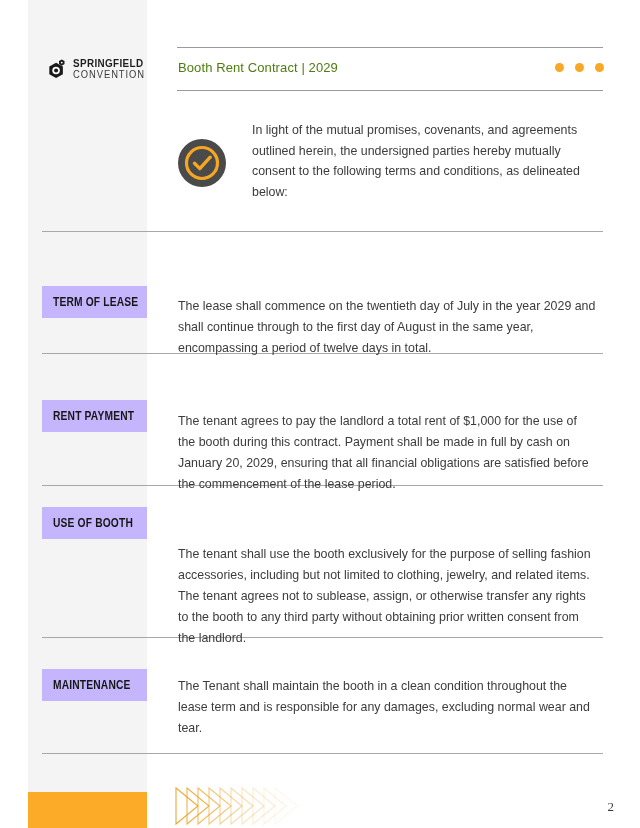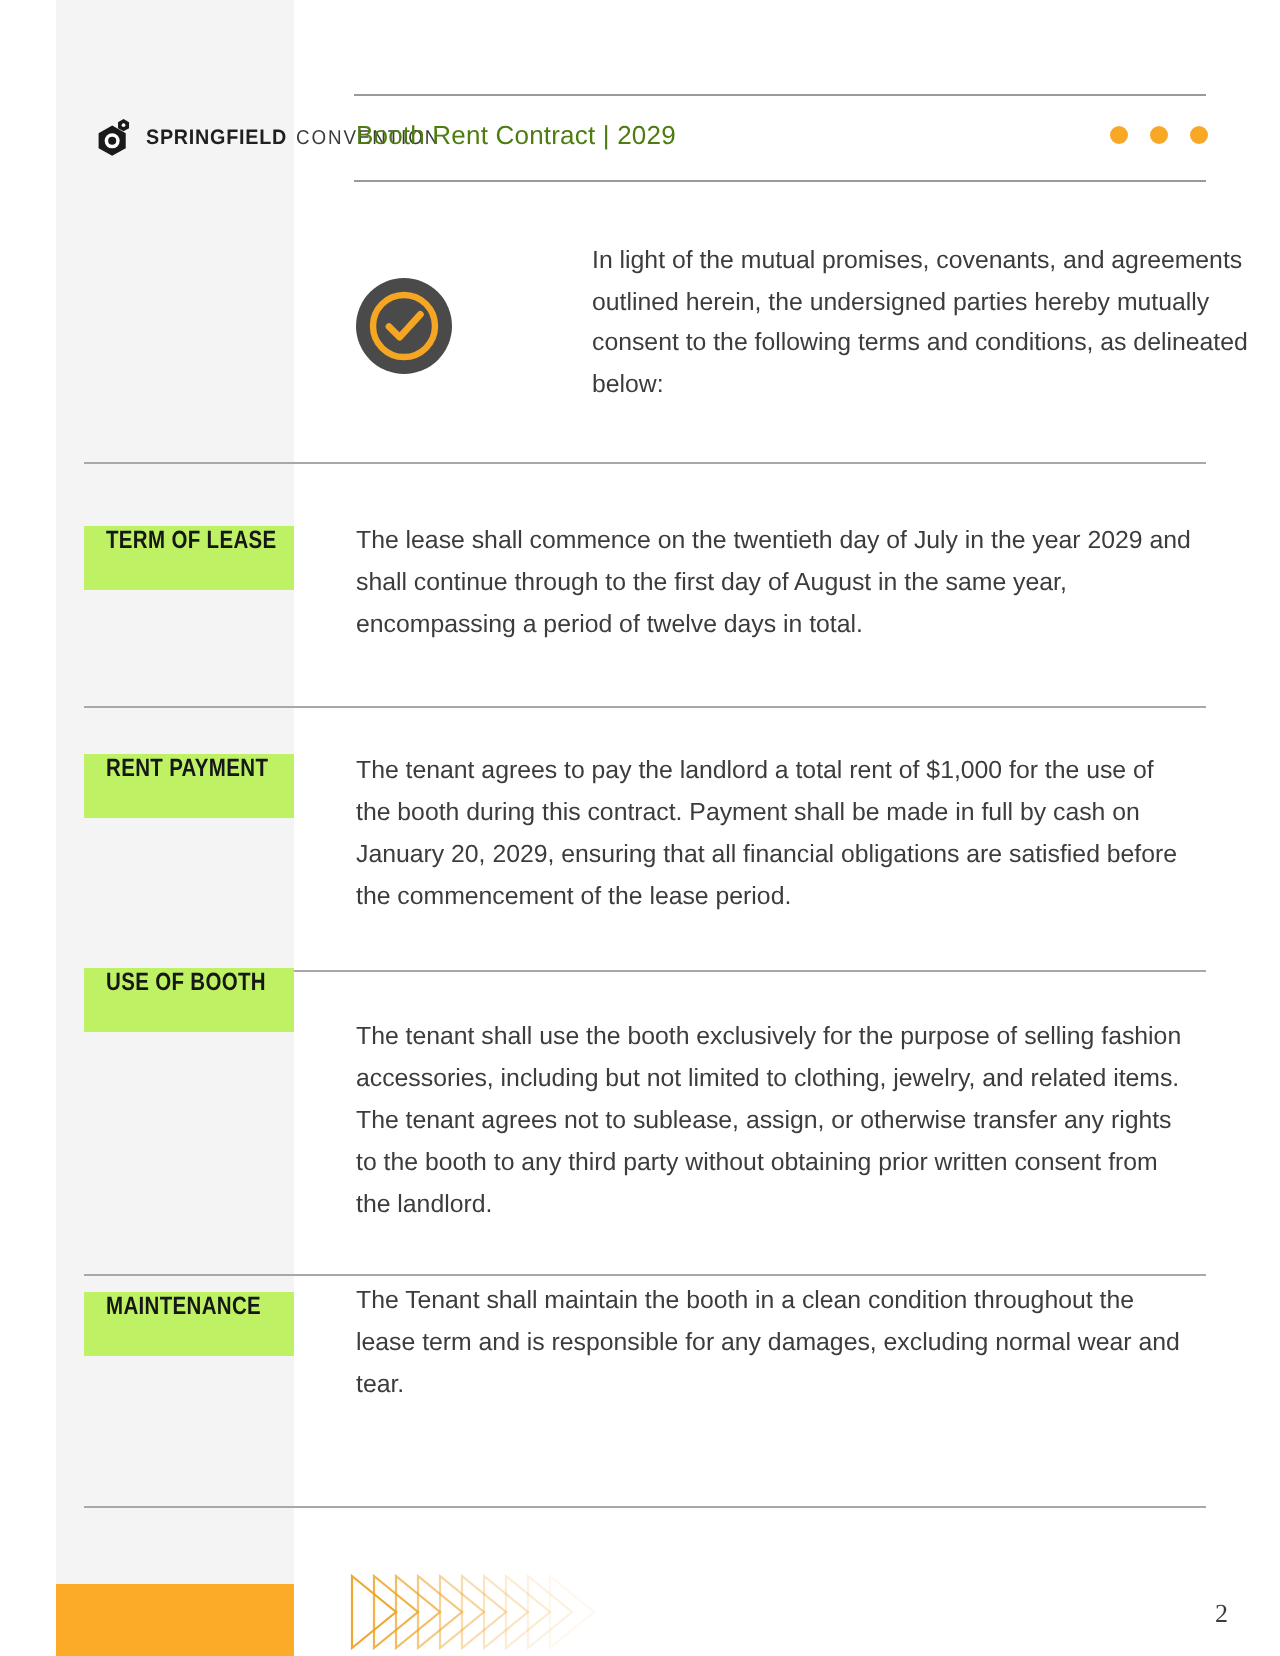--- a/index.html
+++ b/index.html
@@ -38,21 +38,21 @@
     gap: 5px;
   }
   .logo-mark {
     width: 22px;
     height: 23px;
     flex: 0 0 auto;
     position: relative;
   }
   .logo-words {
     display: flex;
-    flex-direction: row;
+    flex-direction: column;
     line-height: 1.0;
   }
   .logo-words .l1 {
     font-family: "Liberation Sans", sans-serif;
     font-weight: bold;
     font-size: 10.5px;
     letter-spacing: 0.4px;
     color: #1f1f1f;
     transform: scaleX(0.94);
     transform-origin: left center;
@@ -112,63 +112,64 @@
     height: 48px;
   }
   .intro-text {
     position: absolute;
     left: 252px;
     top: 120px;
     width: 340px;
     font-size: 12.4px;
     line-height: 20.5px;
     color: #3c3c3c;
-    margin-left: 44px;
   }
 
   
   .divider {
     position: absolute;
     left: 42px;
     width: 561px;
     height: 1px;
     background: #a8a8a8;
   }
 
   
   .chip {
     position: absolute;
     left: 42px;
     width: 105px;
     height: 32px;
-    background: #bef264;
-    display: flex;
-    align-items: flex-start;
+    background: #c4b5fd;
+    display: flex;
+    align-items: center;
     padding-left: 11px;
     box-sizing: border-box;
+    margin-top: 23px;
   }
   .chip span {
     font-family: "Liberation Sans", sans-serif;
     font-weight: bold;
     font-size: 12.5px;
     letter-spacing: 0.2px;
     color: #171717;
     transform: scaleX(0.82);
     transform-origin: left center;
     white-space: nowrap;
   }
 
   
   .body-text {
     position: absolute;
     left: 178px;
     width: 418px;
     font-size: 12.4px;
     line-height: 21px;
     color: #3c3c3c;
+    margin-top: 36px;
   }
 
   
   .bottom-block {
     position: absolute;
     left: 28px;
     top: 792px;
     width: 119px;
     height: 36px;
     background: #fbab28;

